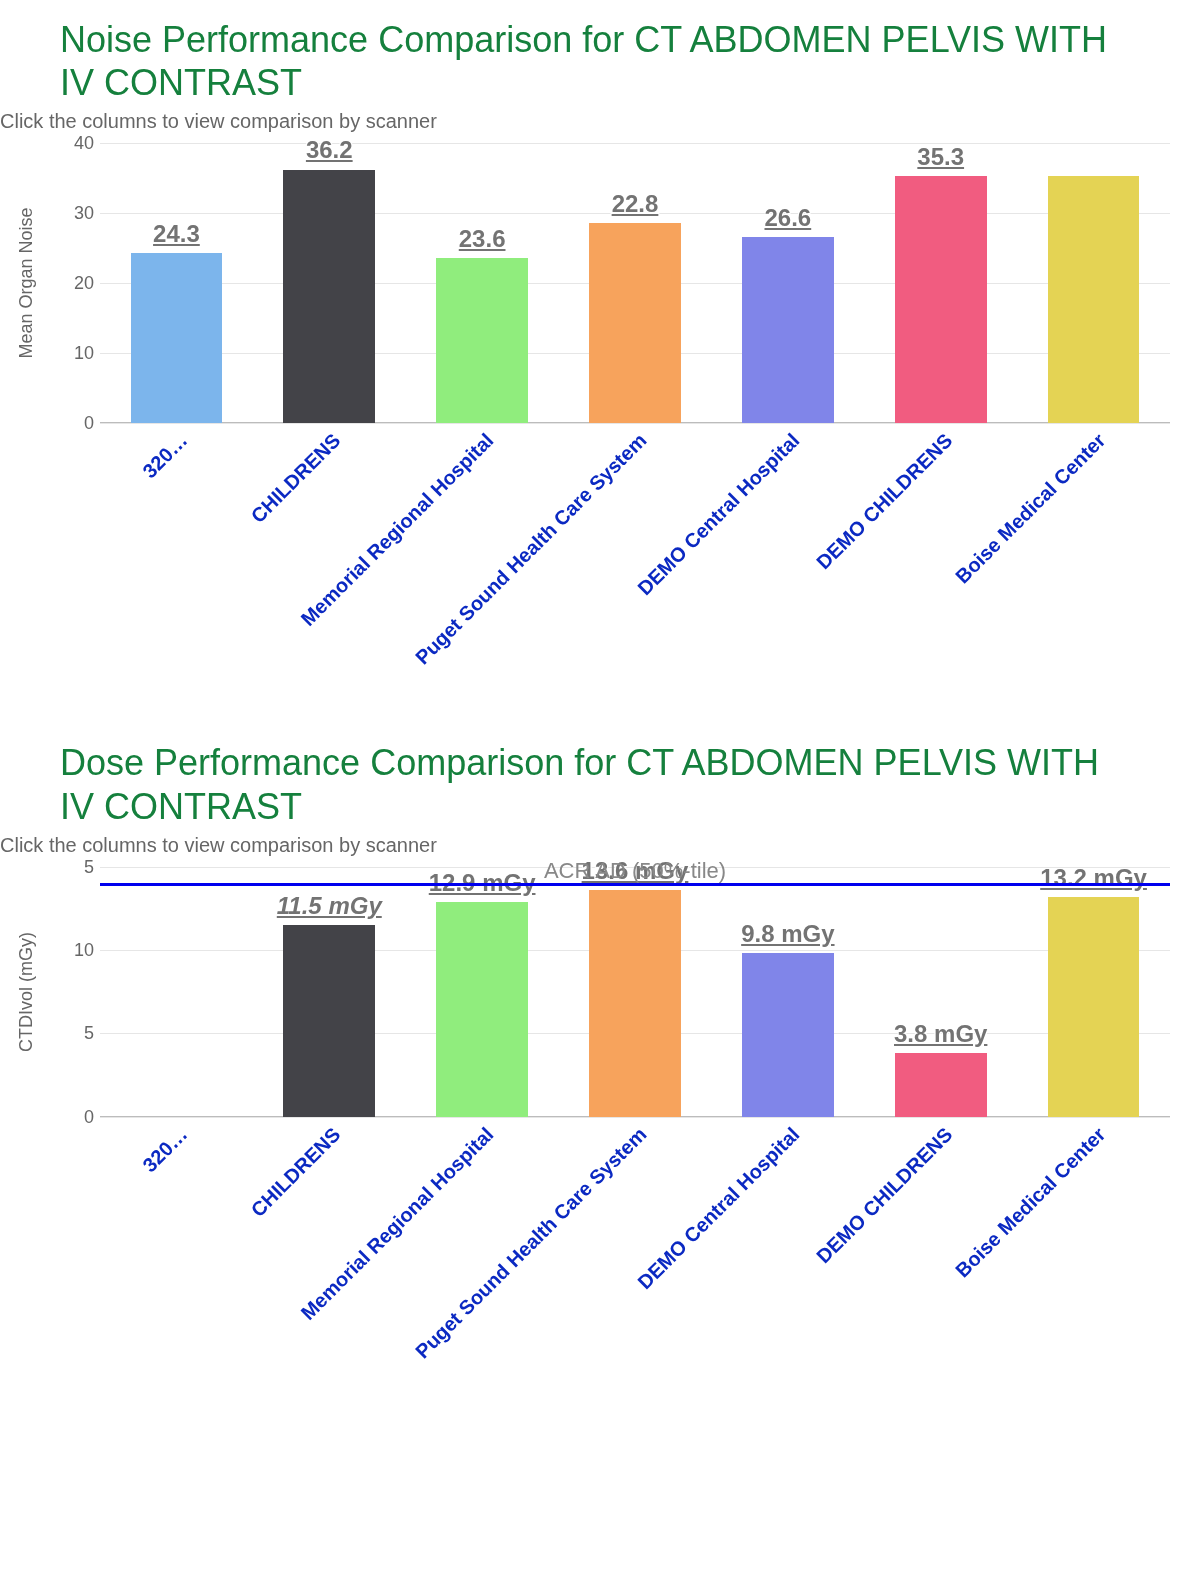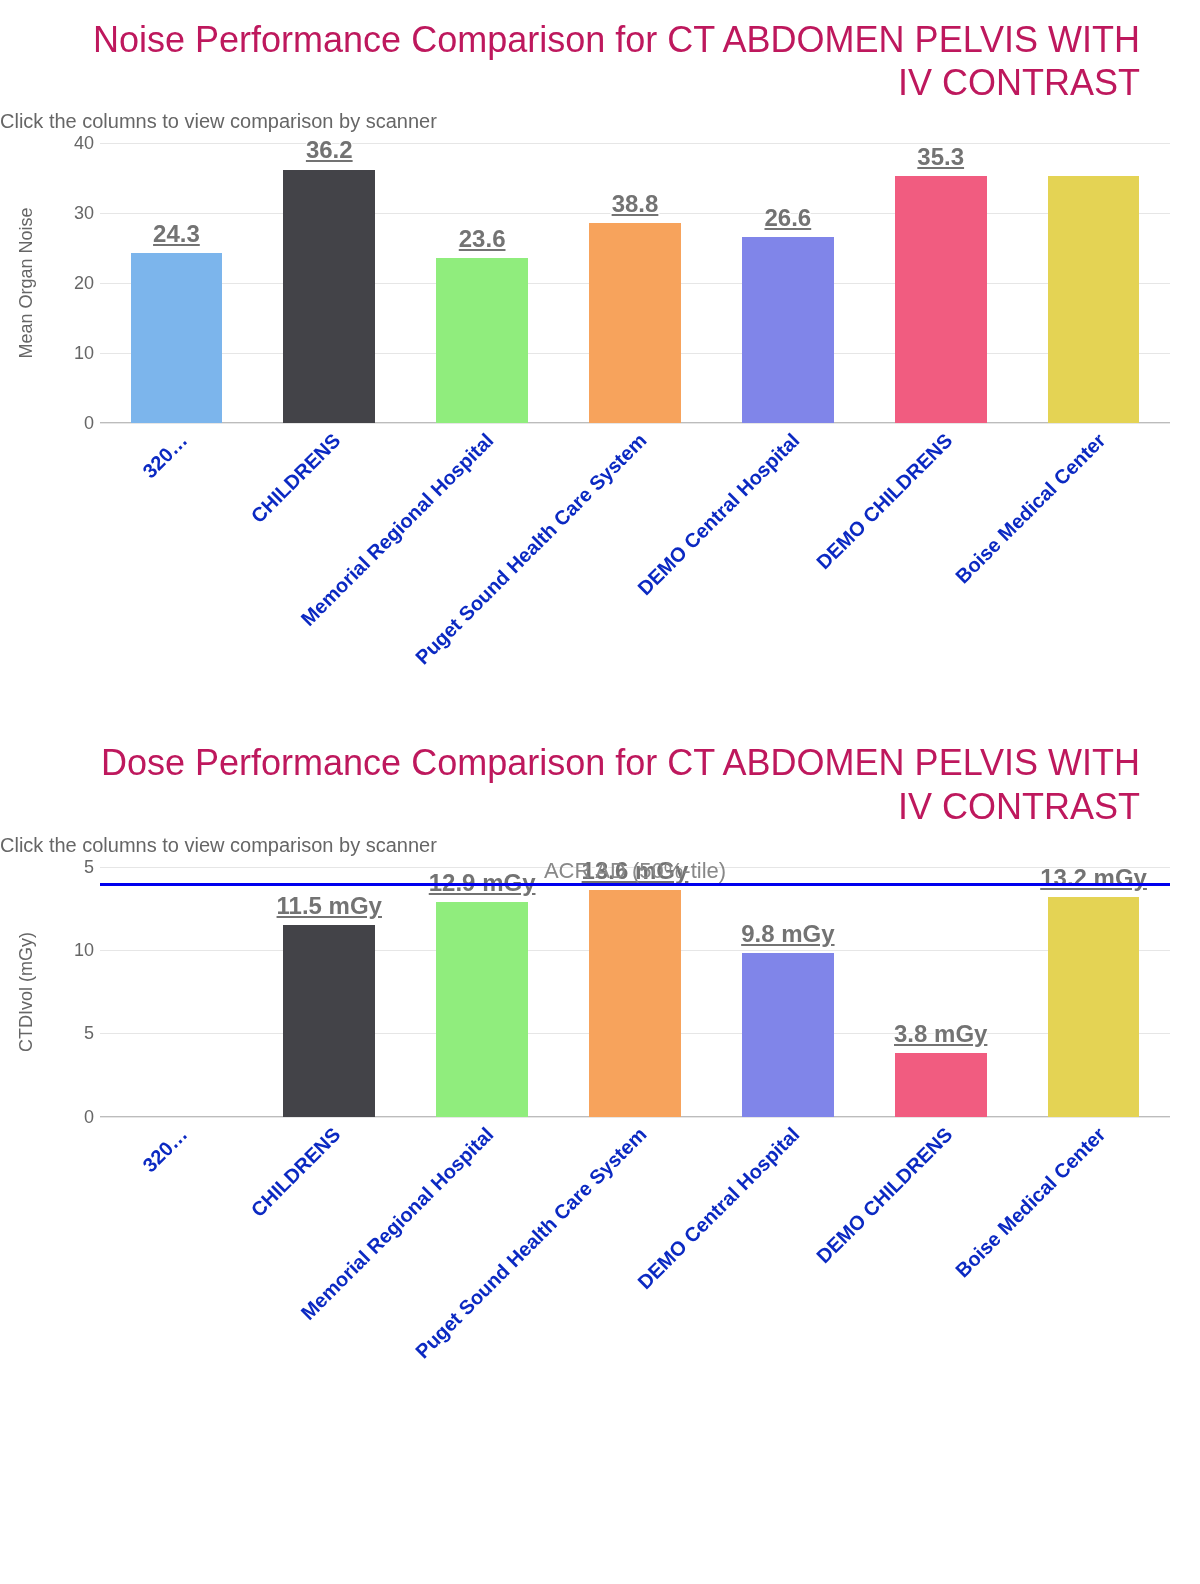--- a/index.html
+++ b/index.html
@@ -8,23 +8,23 @@
     width: 1200px;
     font-family: "Lucida Sans Unicode", "Lucida Grande", "Trebuchet MS", Verdana, sans-serif;
     background: #fff;
     color: #333;
   }
   .chart-wrap {
     width: 1200px;
     position: relative;
   }
   .chart-title {
-    text-align: right;
+    text-align: left;
     font-size: 36px;
-    color: #be185d;
+    color: #15803d;
     font-weight: 400;
     margin: 18px 60px 6px 60px;
     line-height: 1.2;
   }
   .chart-subtitle {
     font-size: 20px;
     color: #666666;
     margin-bottom: 10px;
   }
   .plot-area {
@@ -158,21 +158,21 @@
         <div class="bar-slot" style="left: 14.2857%; width: 14.2857%;">
           <div class="bar" style="height: 90.5%; background: rgb(67, 67, 72);"></div>
           <div class="bar-label" style="bottom: 92.5%;">36.2</div>
         </div>
         <div class="bar-slot" style="left: 28.5714%; width: 14.2857%;">
           <div class="bar" style="height: 59%; background: rgb(144, 237, 125);"></div>
           <div class="bar-label" style="bottom: 61%;">23.6</div>
         </div>
         <div class="bar-slot" style="left: 42.8571%; width: 14.2857%;">
           <div class="bar" style="height: 71.5%; background: rgb(247, 163, 92);"></div>
-          <div class="bar-label" style="bottom: 73.5%;">38.8</div>
+          <div class="bar-label" style="bottom: 73.5%;">22.8</div>
         </div>
         <div class="bar-slot" style="left: 57.1429%; width: 14.2857%;">
           <div class="bar" style="height: 66.5%; background: rgb(128, 133, 233);"></div>
           <div class="bar-label" style="bottom: 68.5%;">26.6</div>
         </div>
         <div class="bar-slot" style="left: 71.4286%; width: 14.2857%;">
           <div class="bar" style="height: 88.25%; background: rgb(241, 92, 128);"></div>
           <div class="bar-label" style="bottom: 90.25%;">35.3</div>
         </div>
         <div class="bar-slot" style="left: 85.7143%; width: 14.2857%;">
@@ -205,21 +205,21 @@
         <div class="ytick" style="top: 66.6667%;">5</div>
         <div class="gridline" style="top: 33.3333%;"></div>
         <div class="ytick" style="top: 33.3333%;">10</div>
         <div class="gridline" style="top: 0%;"></div>
         <div class="ytick" style="top: 0%;">5</div>
         <div class="ref-line" style="top: 6.66667%;">
           <div class="ref-label">ACR AD (50%-tile)</div>
         </div>
         <div class="bar-slot" style="left: 14.2857%; width: 14.2857%;">
           <div class="bar" style="height: 76.6667%; background: rgb(67, 67, 72);"></div>
-          <div class="bar-label" style="bottom: 78.6667%;">11.5 mGy</div>
+          <div class="bar-label" style="bottom: 78.6667%; font-style: italic;">11.5 mGy</div>
         </div>
         <div class="bar-slot" style="left: 28.5714%; width: 14.2857%;">
           <div class="bar" style="height: 86%; background: rgb(144, 237, 125);"></div>
           <div class="bar-label" style="bottom: 88%;">12.9 mGy</div>
         </div>
         <div class="bar-slot" style="left: 42.8571%; width: 14.2857%;">
           <div class="bar" style="height: 90.6667%; background: rgb(247, 163, 92);"></div>
           <div class="bar-label" style="bottom: 92.6667%;">13.6 mGy</div>
         </div>
         <div class="bar-slot" style="left: 57.1429%; width: 14.2857%;">

